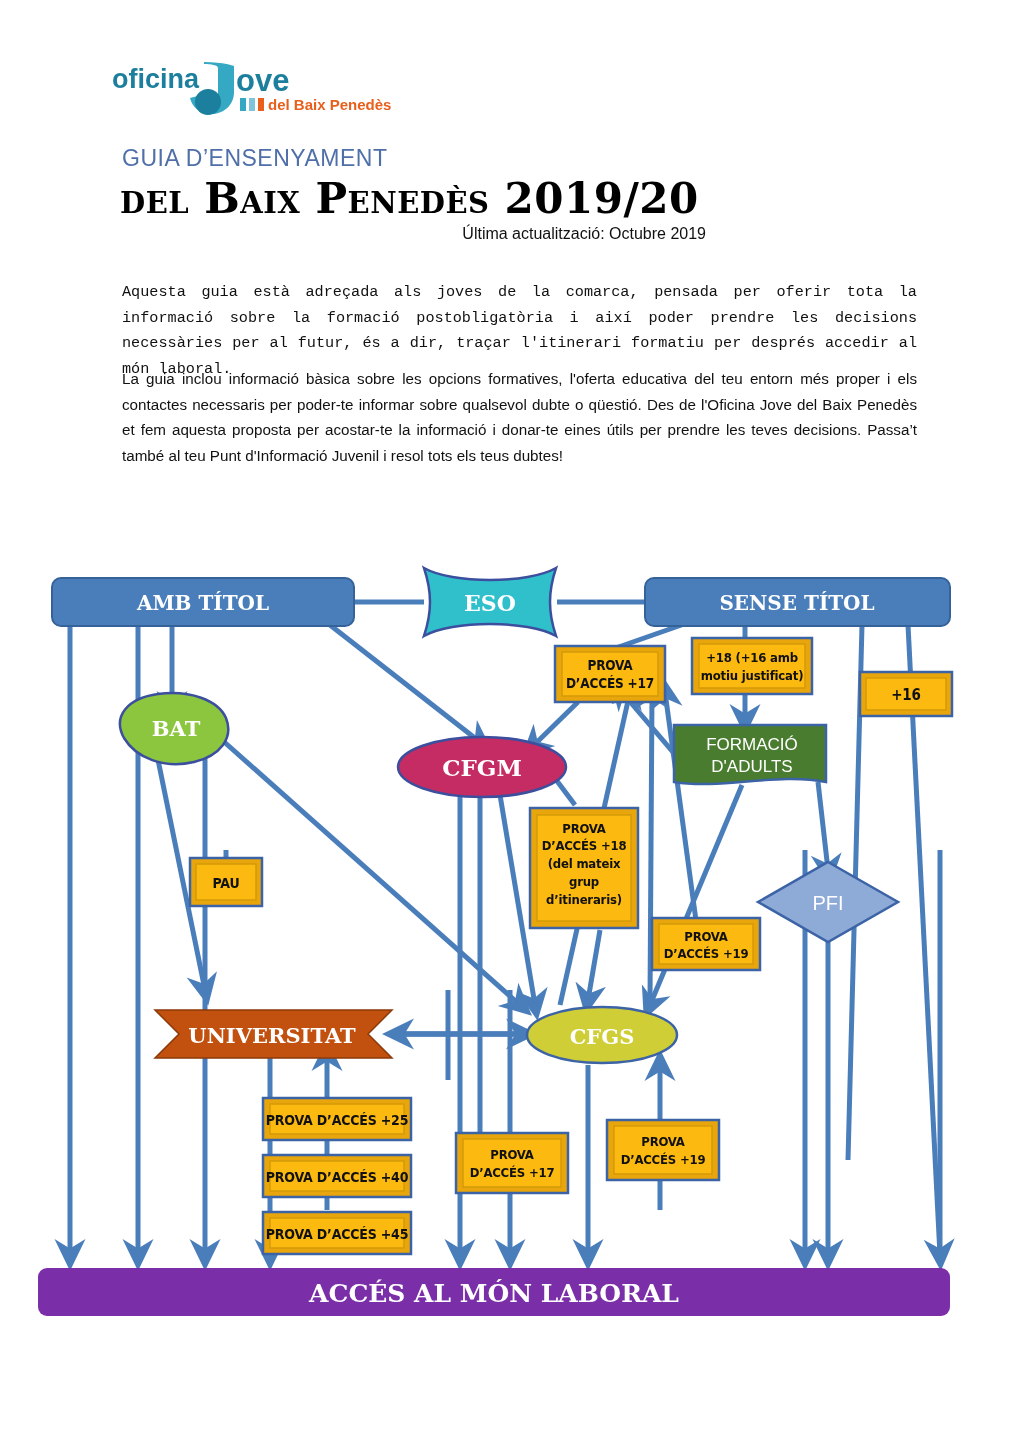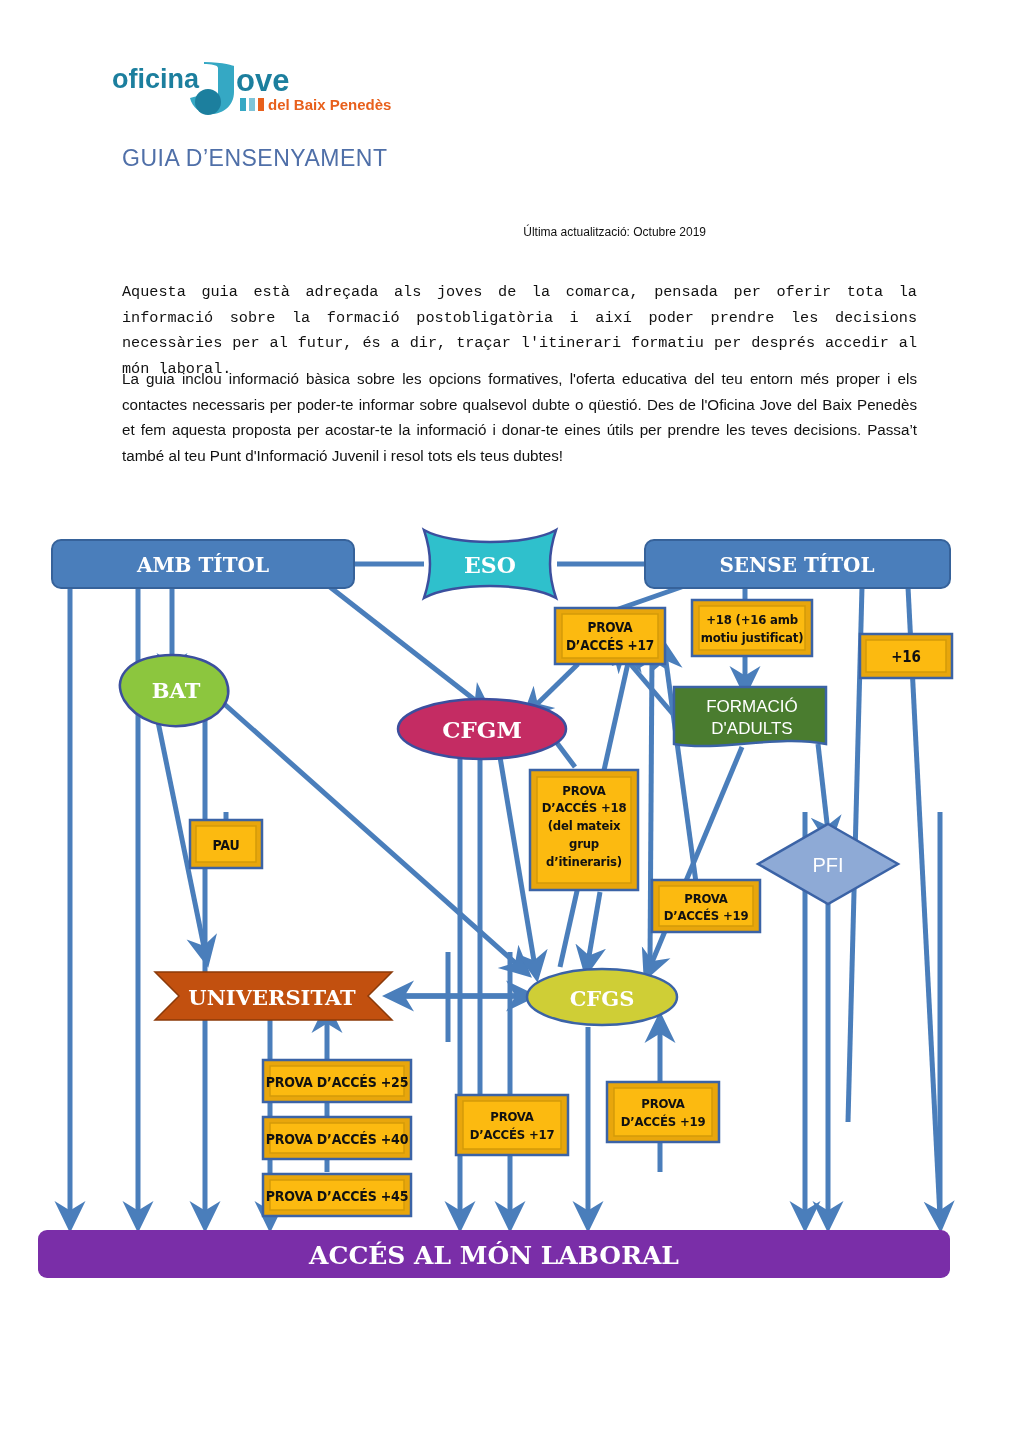--- a/index.html
+++ b/index.html
@@ -27,35 +27,35 @@
   .maintitle{
     position:absolute;left:120px;top:174px;
     font-size:42px;color:#000;
     font-family:"DejaVu Serif", serif;
     font-weight:700;letter-spacing:.5px;
     font-variant:small-caps;
     white-space:nowrap;
   }
   .updated{
     position:absolute;right:105px;top:225px;
-    font-size:12px;color:#111;
+    font-size:16px;color:#111;
     font-family:"Liberation Sans", sans-serif;
   }
 
   
   .para{
     position:absolute;left:122px;width:795px;
     font-size:15.2px;line-height:25.5px;color:#111;
     text-align:justify;
   }
   .para.p1{top:280px;font-family:Liberation Mono, monospace;}
   .para.p2{top:366px;}
 
   
-  .diagram{position:absolute;left:0;top:512px;width:1020px;height:790px;}
+  .diagram{position:absolute;left:0;top:550px;width:1020px;height:790px;}
   .diagram svg{display:block;}
 
   .lbl{
     font-family:"DejaVu Serif", serif;
     font-weight:700;
     fill:#ffffff;
     text-anchor:middle;
     paint-order:stroke;
   }
   .lbl-cond{
@@ -85,20 +85,21 @@
       <circle cx="96" cy="44" r="13" fill="#1c7f9e"></circle>
       <text x="124" y="33" font-family="Liberation Sans, sans-serif" font-size="31" font-weight="700" fill="#1c7f9e">ove</text>
       <rect x="128" y="40" width="6" height="13" fill="#35a8c4"></rect>
       <rect x="137" y="40" width="6" height="13" fill="#7fc4d8"></rect>
       <rect x="146" y="40" width="6" height="13" fill="#e8601c"></rect>
       <text x="156" y="52" font-family="Liberation Sans, sans-serif" font-size="15" font-weight="700" fill="#e8601c">del Baix Penedès</text>
     </svg>
   </div>
 
   <div class="kicker">GUIA D’ENSENYAMENT</div>
+  <div class="maintitle">del Baix Penedès 2019/20</div>
   <div class="updated">Última actualització: Octubre 2019</div>
 
   <div class="para p1">Aquesta guia està adreçada als joves de la comarca, pensada per oferir tota la informació sobre la formació postobligatòria i així poder prendre les decisions necessàries per al  futur, és a dir, traçar l'itinerari formatiu per després accedir al món laboral.</div>
   <div class="para p2">La guia inclou informació bàsica sobre les opcions formatives, l'oferta educativa del teu entorn més proper i els contactes necessaris per poder-te informar sobre qualsevol dubte o qüestió. Des de l'Oficina Jove del Baix Penedès et fem aquesta proposta per acostar-te la informació i donar-te eines útils per prendre les teves decisions. Passa’t també al teu Punt d'Informació Juvenil i resol tots els teus dubtes!</div>
 
   <div class="diagram">
   <svg width="1020" height="790" viewBox="0 0 1020 790">
     <defs>
       <marker id="ah" markerWidth="7" markerHeight="7" refX="3.2" refY="3.5" orient="auto" markerUnits="strokeWidth">
         <path d="M0,0.4 L6.4,3.5 L0,6.6 L1.9,3.5 Z" fill="#4a7ebb"></path>

